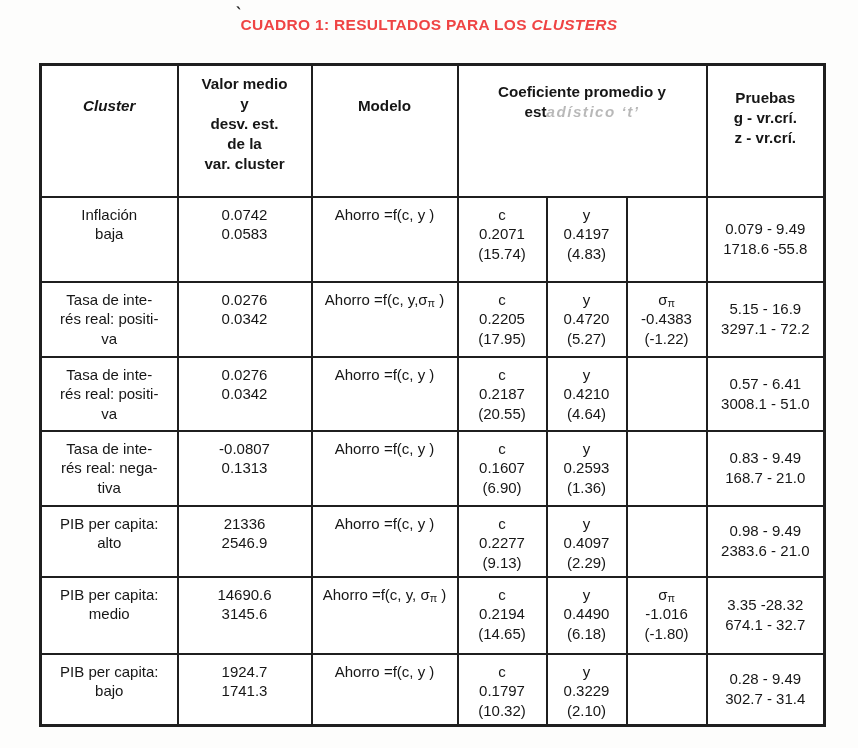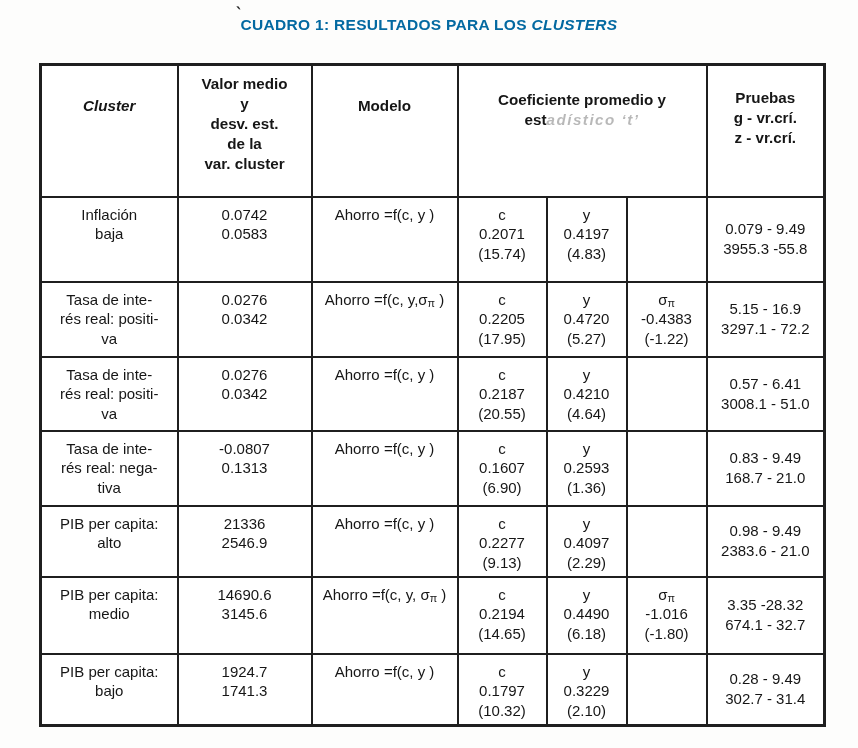--- a/index.html
+++ b/index.html
@@ -20,21 +20,21 @@
     transform: rotate(8deg);
   }
   .page-title {
     position: absolute;
     left: 0; top: 16px;
     width: 858px;
     text-align: center;
     font-size: 15.5px;
     font-weight: bold;
     letter-spacing: 0.3px;
-    color: #0369a1;
+    color: #ef4444;
   }
   .page-title .em { font-style: italic; }
 
   table.results {
     position: absolute;
     left: 39px; top: 63px;
     width: 784px;
     border-collapse: collapse;
     table-layout: fixed;
     background: #fff;
@@ -53,21 +53,21 @@
     overflow: hidden;
   }
   th { font-weight: bold; font-size: 15.2px; }
 
   .preline { white-space: pre-line; }
 
   
   th.h-cluster  { padding-top: 30px; font-style: italic; }
   th.h-valor    { padding-top: 8px; border-radius: 12px; }
   th.h-modelo   { padding-top: 30px; }
-  th.h-coef     { padding-top: 24px; }
+  th.h-coef     { padding-top: 16px; }
   th.h-pruebas  { padding-top: 22px; }
 
   td { padding-top: 7px; }
   td.c-pruebas { vertical-align: middle; padding-top: 0; margin-top: 16px; }
 
   .coef-var, .coef-value, .coef-tstat { display: block; }
 
   .faded {
     opacity: 0.30;
     filter: blur(0.5px);
@@ -140,21 +140,21 @@
         <span class="coef-value">0.4197</span>
         <span class="coef-tstat">(4.83)</span>
       </td>
       <td>
         <span class="coef-var"></span>
         <span class="coef-value"></span>
         <span class="coef-tstat"></span>
       </td>
       <td class="c-pruebas">
         <span class="coef-var">0.079 - 9.49</span>
-        <span class="coef-var">3955.3 -55.8</span>
+        <span class="coef-var">1718.6 -55.8</span>
       </td>
     </tr>
     <tr class="r1">
       <td class="preline">Tasa de inte-
 rés real: positi-
 va</td>
       <td class="preline">0.0276
 0.0342</td>
       <td>Ahorro =f(c, y,σ<sub class="pi">π</sub> )</td>
       <td>

